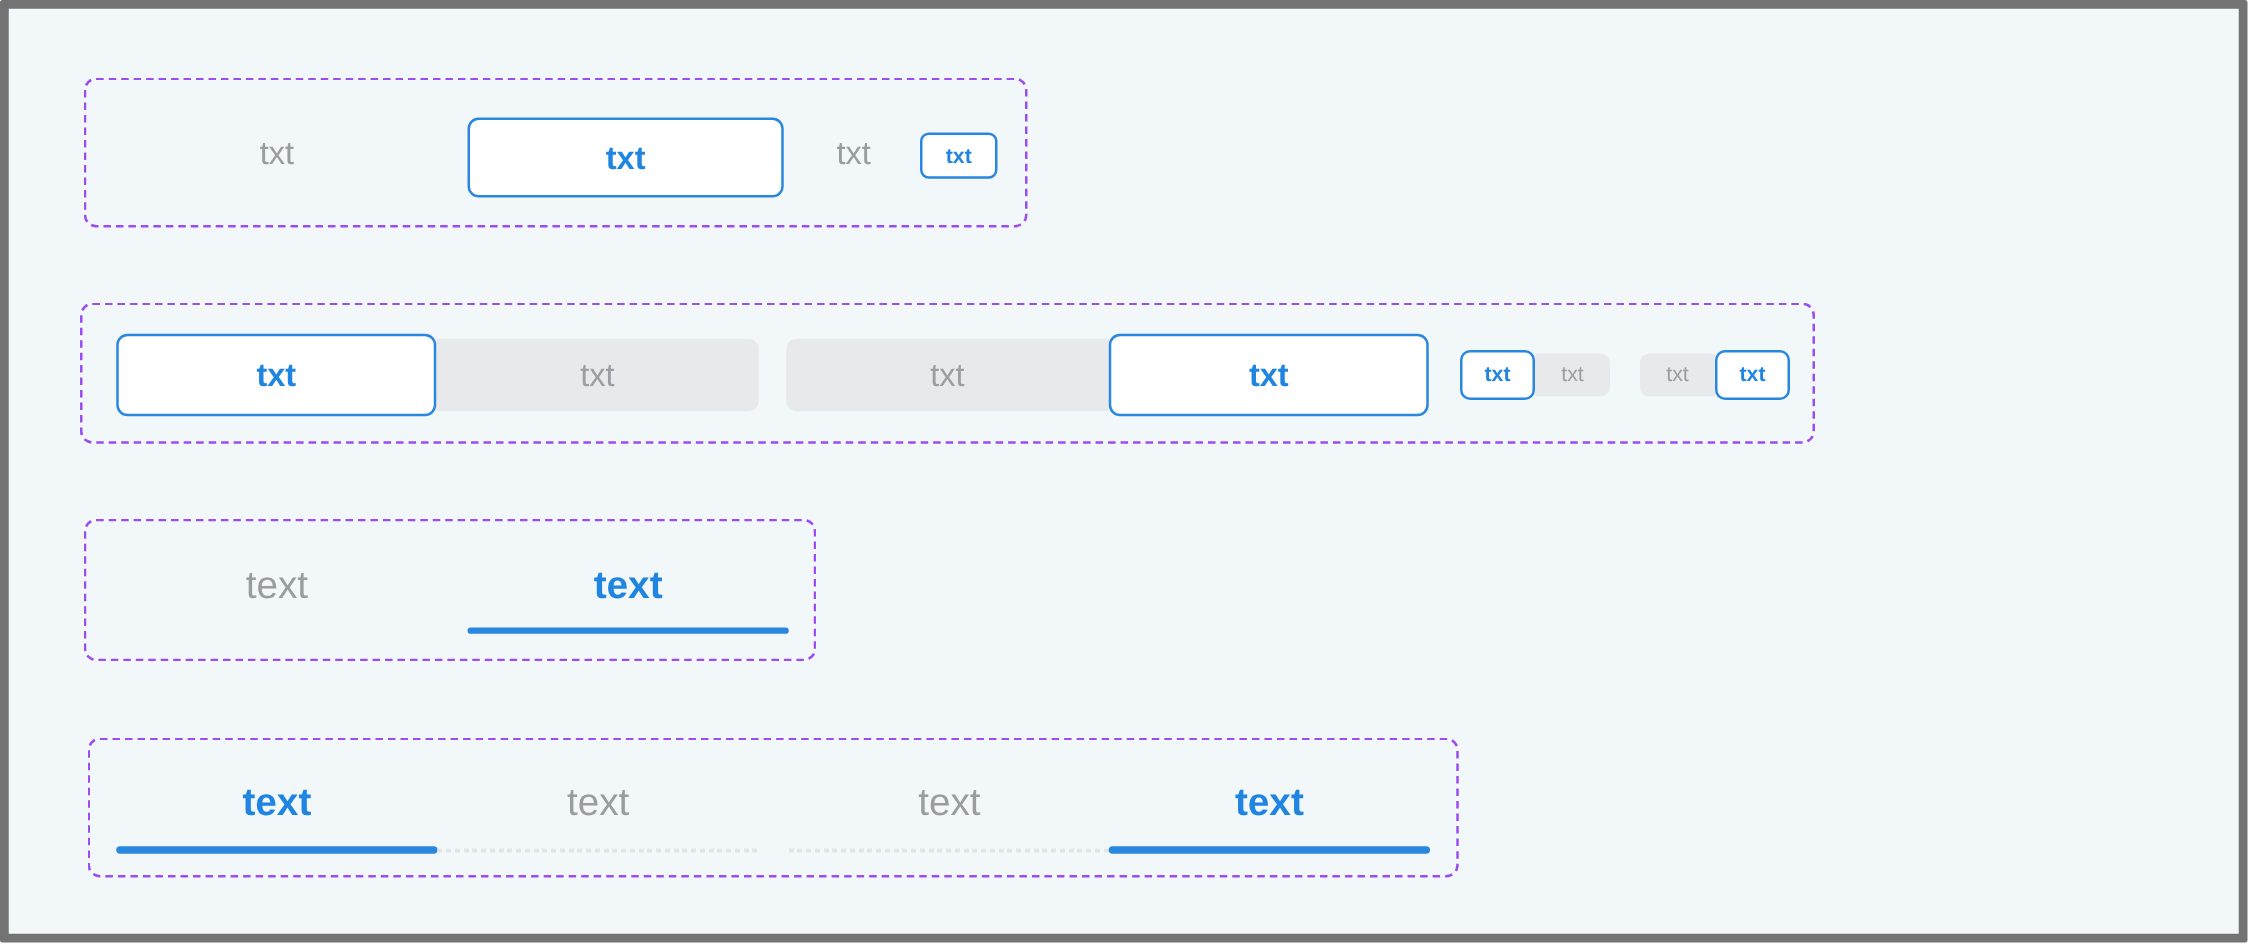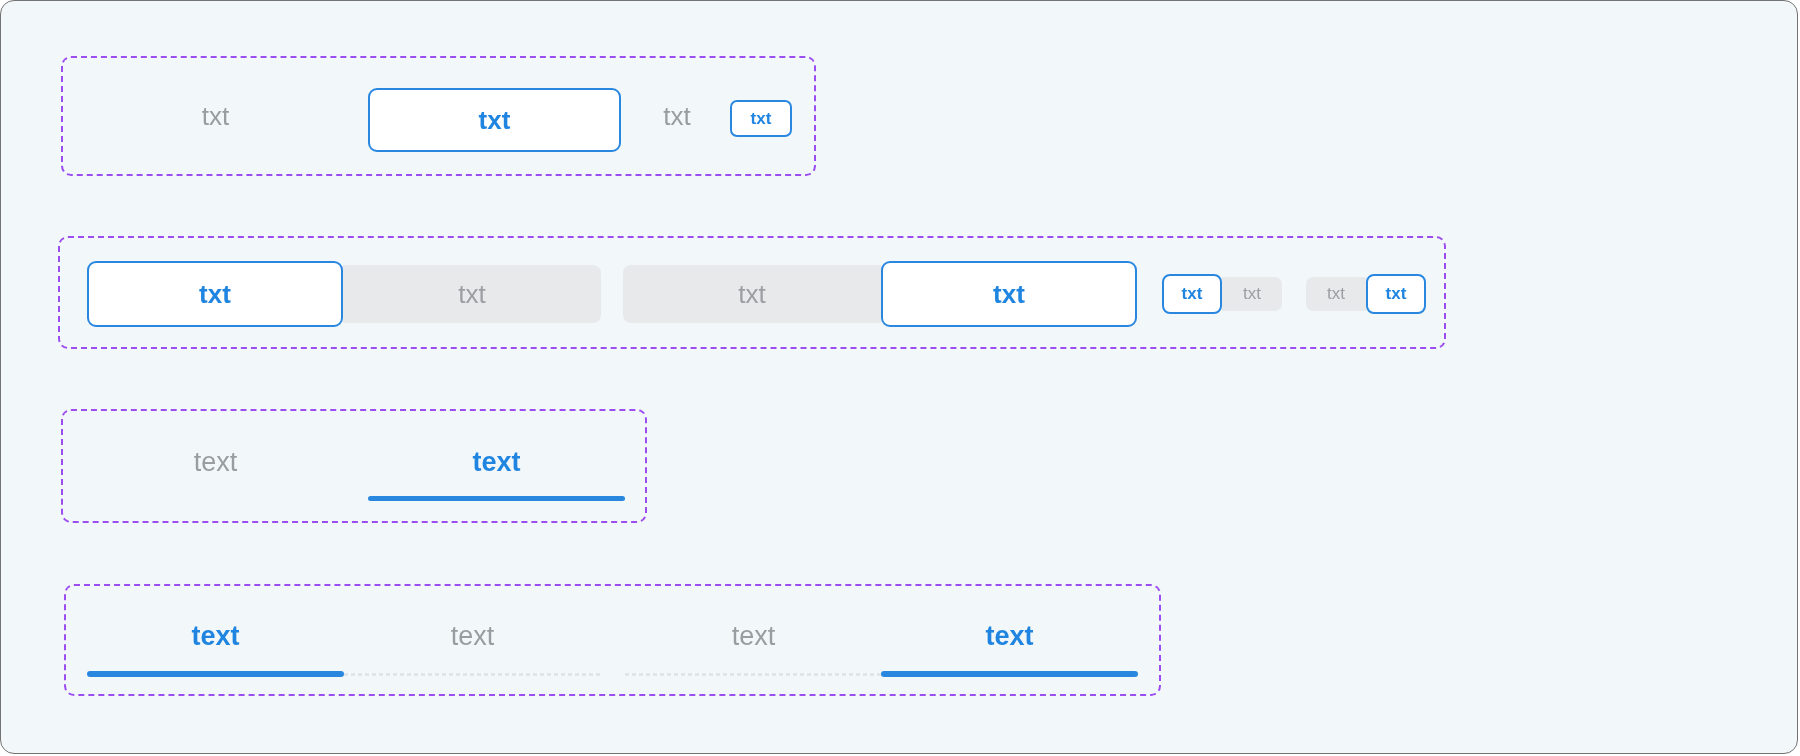--- a/index.html
+++ b/index.html
@@ -8,22 +8,22 @@
     width: 1800px;
     height: 756px;
     background: #ffffff;
     font-family: "Liberation Sans", "DejaVu Sans", sans-serif;
   }
   .canvas {
     position: absolute;
     left: 0; top: 0;
     width: 1798px; height: 754px;
     background: #f2f7fa;
-    border: 1px solid #737373;
-    border-radius: 14px;
+    border: 7px solid #737373;
+    border-radius: 2px;
     box-sizing: border-box;
     overflow: hidden;
   }
   .demo-group {
     position: absolute;
     border: 2px dashed #9b4df0;
     border-radius: 10px;
     box-sizing: border-box;
   }
   
@@ -77,21 +77,21 @@
   .round-left  { border-radius: 8px 0 0 8px; }
   .seg-sm .round-right { border-radius: 0 7px 7px 0; }
   .seg-sm .round-left  { border-radius: 7px 0 0 7px; }
   
   .g3 { left: 60px; top: 408px; width: 586px; height: 114px; }
   .g4 { left: 63px; top: 583px; width: 1097px; height: 112px; }
   .tab {
     position: absolute; top: 0; height: 100%;
     width: 257px;
     display: flex; align-items: center; justify-content: center;
-    font-size: 27px;
+    font-size: 31px;
     cursor: pointer;
   }
   .tab-inactive-text { color: #999da2; font-weight: 400; }
   .tab-active-text { color: #1f85e0; font-weight: 700; }
   .tab .text-line { position: relative; top: -4px; }
   .underline-active {
     position: absolute; left: 0; top: 85px;
     width: 100%; height: 6px;
     background: #2a87e0;
     border-radius: 3px;

